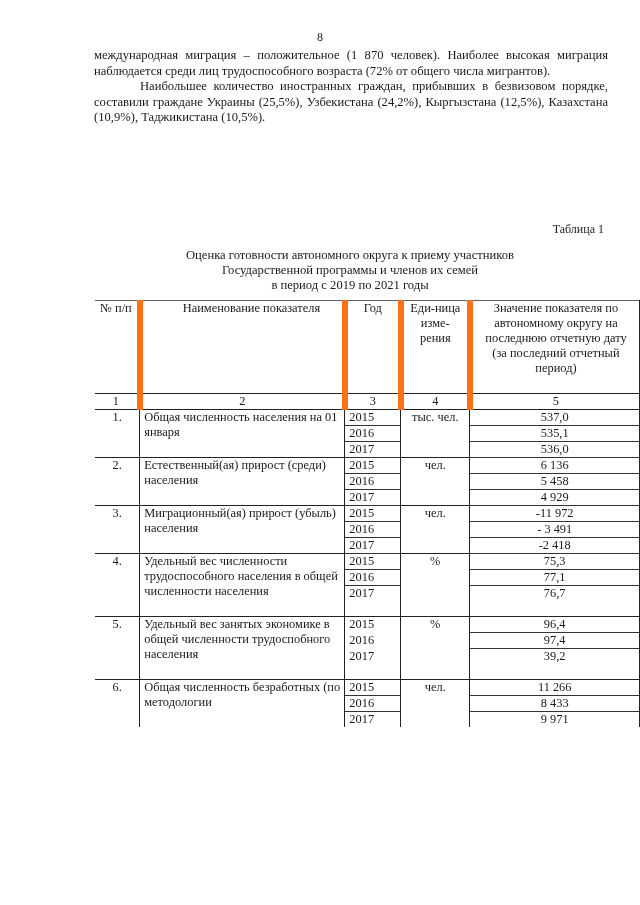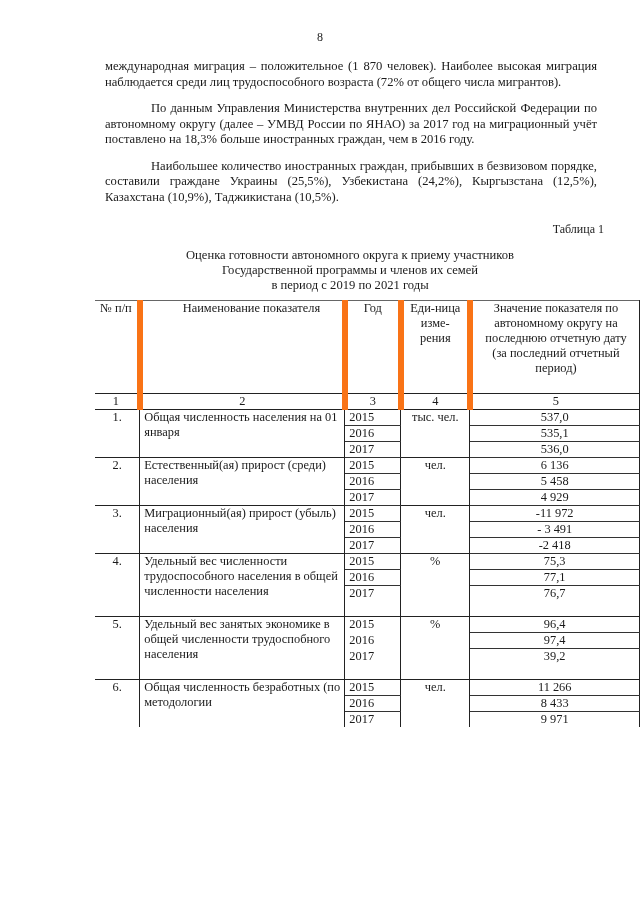--- a/index.html
+++ b/index.html
@@ -1,20 +1,20 @@
 <!DOCTYPE html>
 <html><head>
 <meta charset="utf-8">
 <style>
   html, body { margin: 0; padding: 0; background: #ffffff; }
   body { width: 640px; height: 905px; position: relative; overflow: hidden;
          font-family: "Liberation Serif", "DejaVu Serif", serif; color: #1a1a1a; }
   .page-num { position: absolute; top: 30px; left: 0; width: 640px; text-align: center; font-size: 12px; }
   .body-text { position: absolute; left: 94px; width: 514px; top: 48px; font-size: 12.6px; line-height: 15.5px; text-align: justify; }
-  .body-text p { margin: 11px; }
+  .body-text p { margin: 0; }
   .body-text p.indent { text-indent: 46px; }
   .table-label { position: absolute; top: 222px; right: 36px; font-size: 12px; }
   .table-title { position: absolute; top: 248px; left: 0; width: 700px; text-align: center; font-size: 12.6px; line-height: 15px; }
   .tbl { position: absolute; left: 95px; top: 300px; border-collapse: collapse; font-size: 12.4px; line-height: 15px; }
   .tbl td, .tbl th { padding: 0 4px; vertical-align: top; font-weight: normal; }
   .tbl th { border-right: 6px solid #f97316; }
   .tbl th:last-child { border-right: 1px solid #222; }
   .tbl thead tr.head th { border-top: 1px solid #666; text-align: center; }
   .tbl thead tr.head th.c-name { text-align: left; padding-left: 40px; }
   .tbl thead tr.nums th { border-top: 1px solid #222; border-bottom: 1px solid #222; text-align: center; height: 15px; }
@@ -31,21 +31,20 @@
   .tbl tr.spacer td.c-year, .tbl tr.spacer td.c-val { border-bottom: none; }
   .tbl tr.last td { border-bottom: none; }
 </style>
 </head>
 <body>
 
 <div class="page-num">8</div>
 
 <div class="body-text">
   <p>международная миграция – положительное (1 870 человек). Наиболее высокая миграция наблюдается среди лиц трудоспособного возраста (72% от общего числа мигрантов).</p>
-  <p class="indent">По данным Управления Министерства внутренних дел Российской Федерации по автономному округу (далее – УМВД России по ЯНАО) за 2017 год на миграционный учёт поставлено на 18,3% больше иностранных граждан, чем в 2016 году.</p>
   <p class="indent">Наибольшее количество иностранных граждан, прибывших в безвизовом порядке, составили граждане Украины (25,5%), Узбекистана (24,2%), Кыргызстана (12,5%), Казахстана (10,9%), Таджикистана (10,5%).</p>
 </div>
 
 <div class="table-label">Таблица 1</div>
 
 <div class="table-title">
   <div>Оценка готовности автономного округа к приему участников</div>
   <div>Государственной программы  и членов их семей</div>
   <div>в период с 2019 по 2021 годы</div>
 </div>

